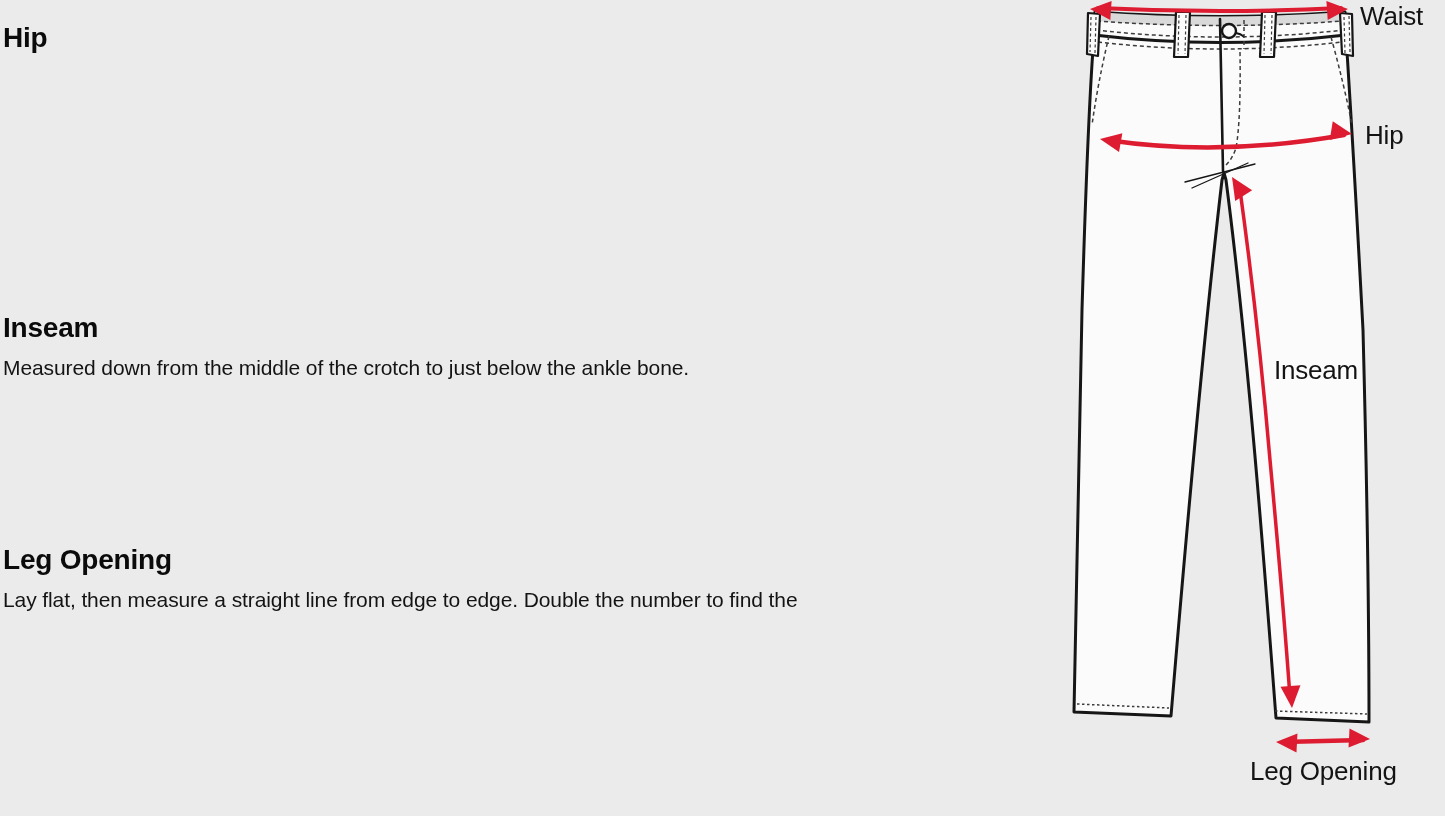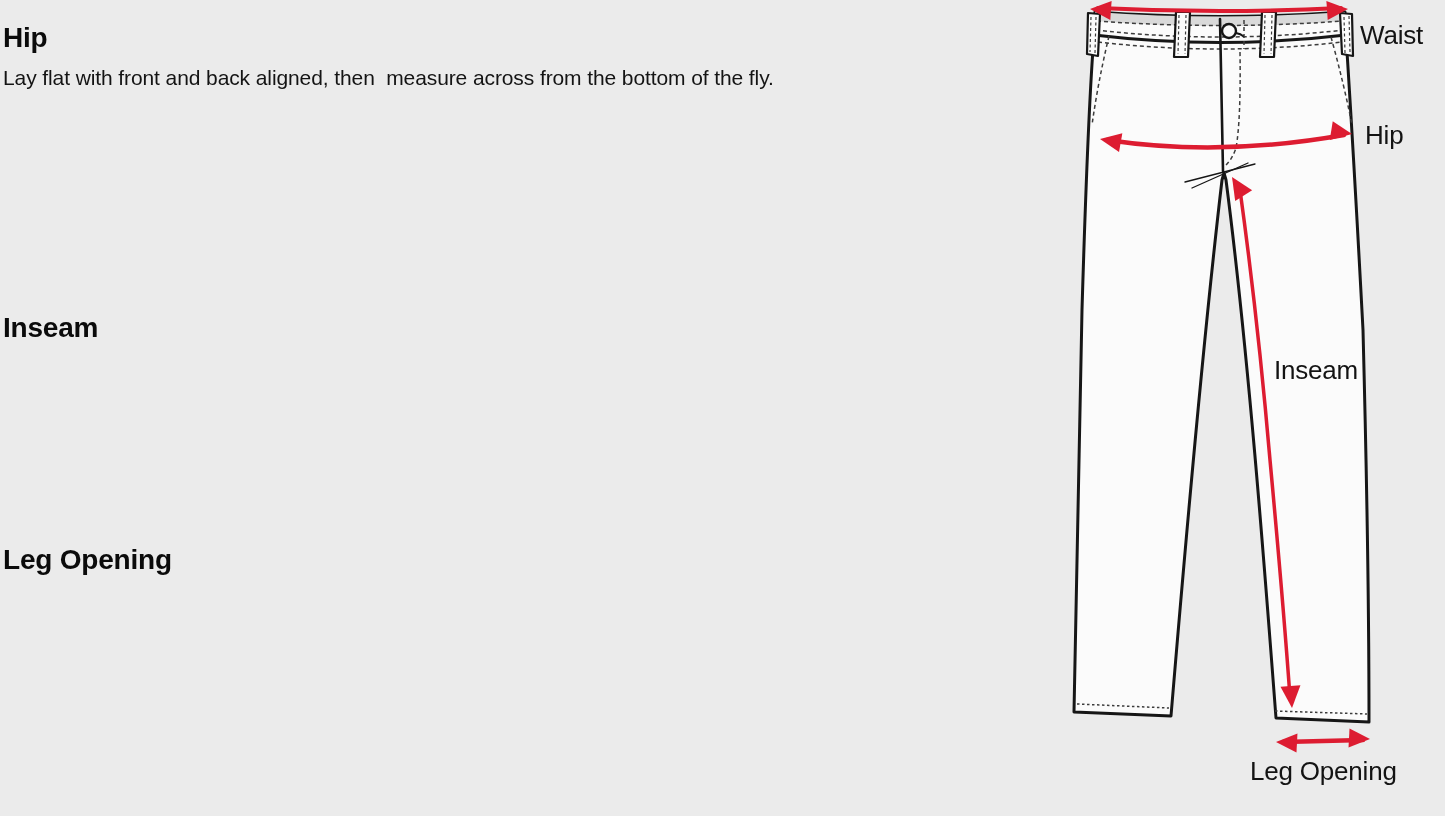--- a/index.html
+++ b/index.html
@@ -47,44 +47,47 @@
   .dash-fine{stroke:#3c3c3c;fill:none;stroke-width:1.2;stroke-dasharray:3 2.5}
   .dot{stroke:#3c3c3c;fill:none;stroke-width:1.5;stroke-dasharray:2.5 2.5}
   .red{stroke:var(--red);fill:none;stroke-linecap:round}
   .redhead{fill:var(--red);stroke:none}
 
   
   .dlabel{
     position:absolute;font-size:26px;line-height:30px;
     color:#131313;white-space:pre;letter-spacing:-0.2px;
   }
-  .lbl-waist{left:1360px;top:20px}
+  .lbl-waist{left:1360px;top:1px}
   .lbl-hip{left:1365px;top:120px}
   .lbl-inseam{left:1274px;top:355px}
   .lbl-leg{left:1250px;top:756px}
 </style>
 </head>
 <body>
 
 <div class="stage">
 
   <section class="txt sec-hip">
     <h2>Hip</h2>
     <div>
-      <div class="line">Lay flat with front and back aligned, then  measure across from the bottom of the fly.</div>
     </div>
   </section>
 
   <section class="txt sec-inseam">
     <h2>Inseam</h2>
+    <div>
+      <div class="line">Measured down from the middle of the crotch to just below the ankle bone.</div>
+    </div>
   </section>
 
   <section class="txt sec-leg">
     <h2>Leg Opening</h2>
     <div>
+      <div class="line">Lay flat, then measure a straight line from edge to edge. Double the number to find the</div>
     </div>
   </section>
 
   <svg class="pants-svg" viewBox="1060 0 385 816">
 
     <g>
       <path class="white ink w3" d="M 1095 12
         Q 1220 21 1345 12
         C 1345 22 1346 30 1346 36
         Q 1354 160 1363 330

